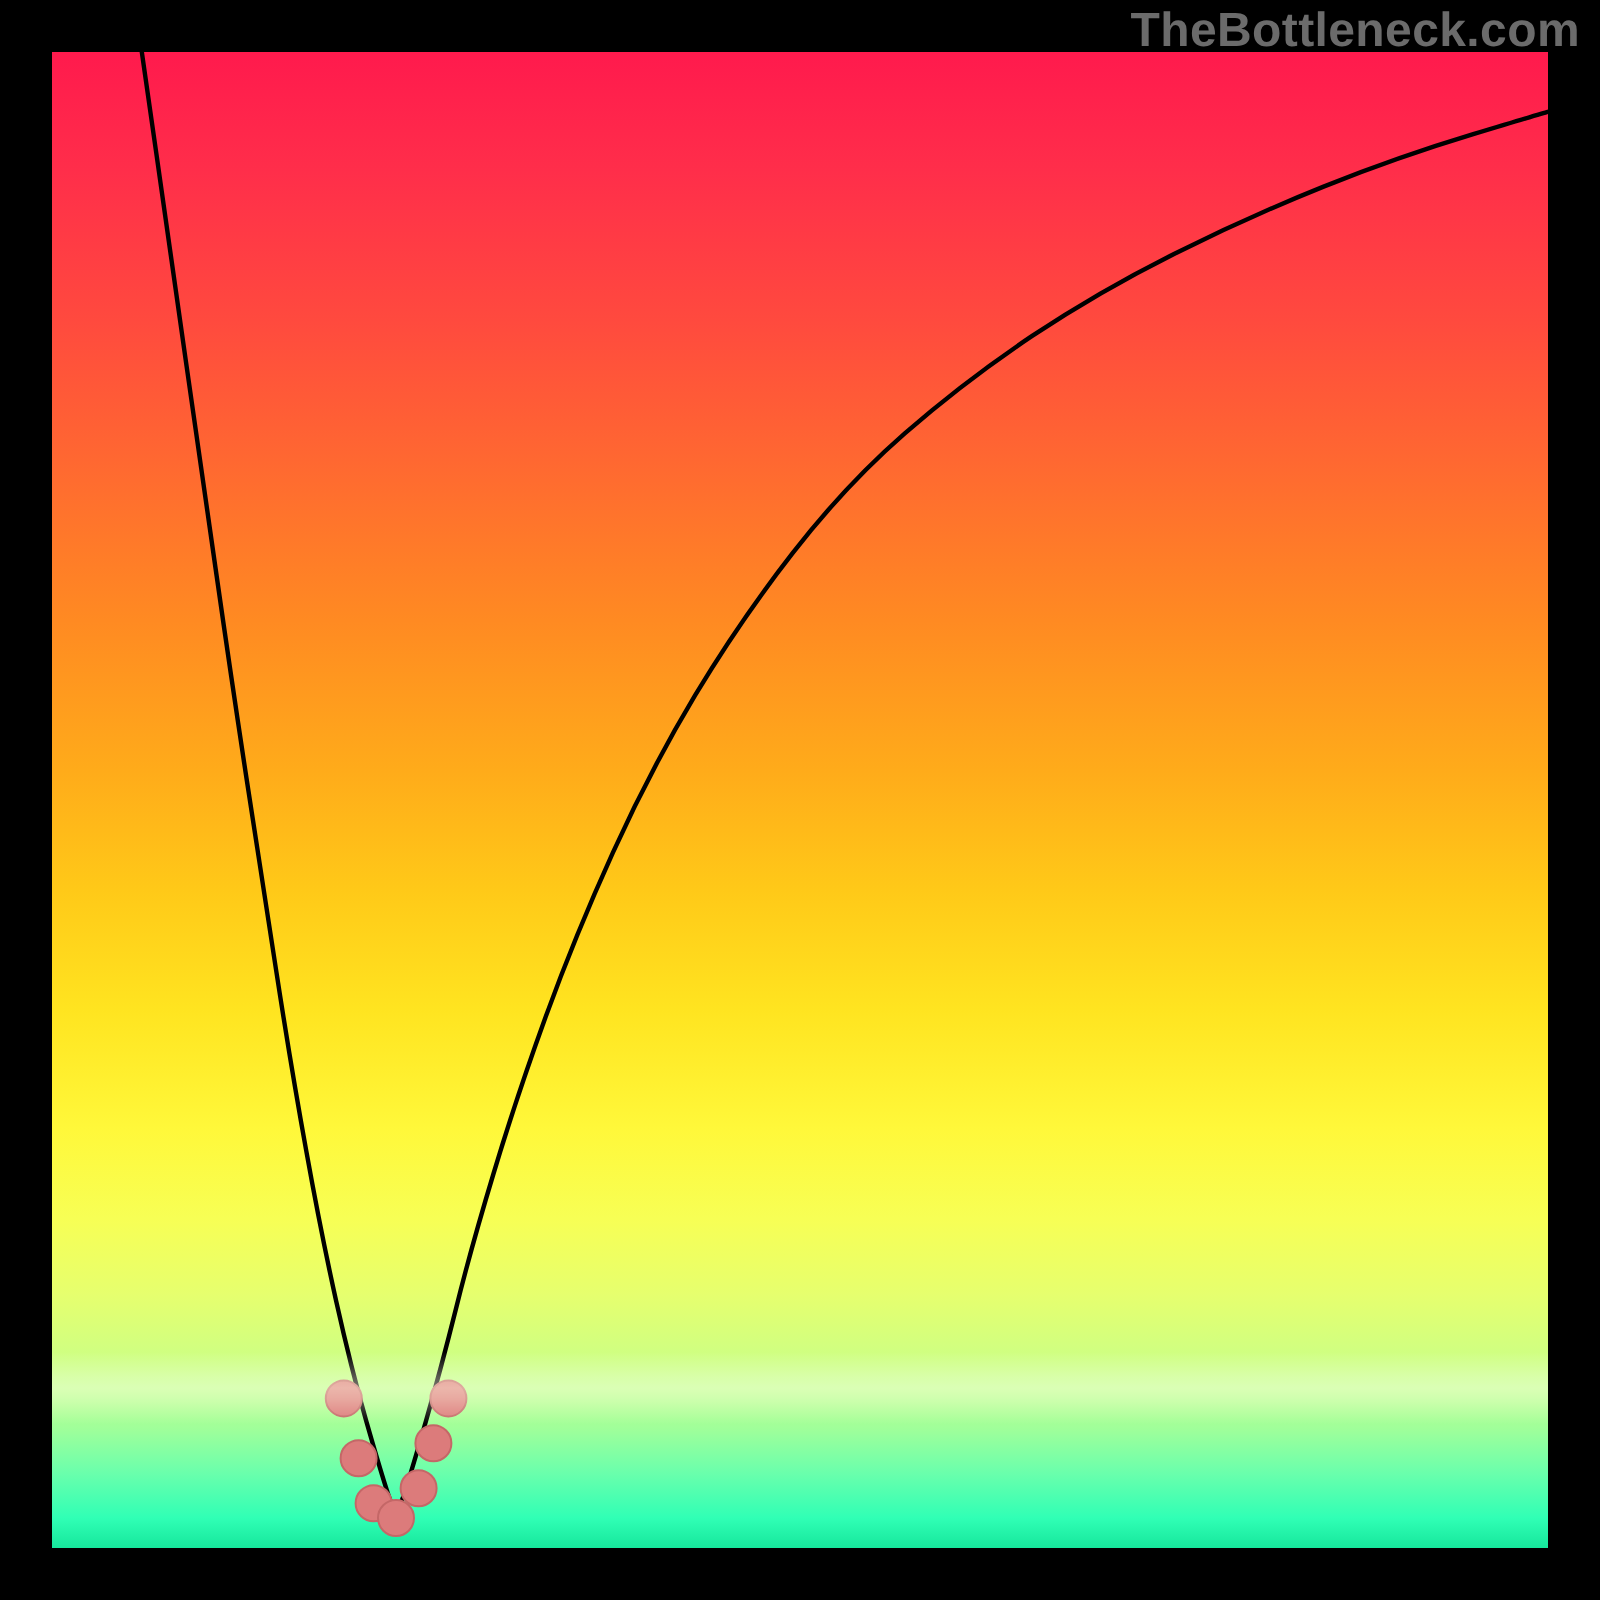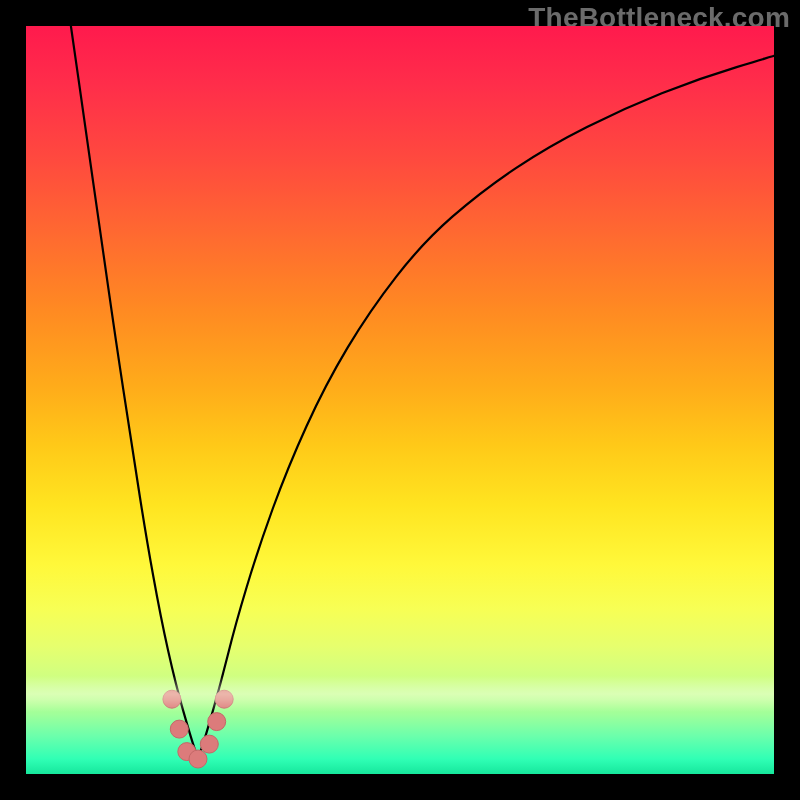--- a/index.html
+++ b/index.html
@@ -55,21 +55,21 @@
     inset: 0;
     width: 100%;
     height: 100%;
     overflow: visible;
   }
   .watermark {
     position: absolute;
     top: 2px;
     right: 10px;
     color: #6b6b6b;
-    font-size: 28px;
+    font-size: 24px;
     font-weight: 600;
     letter-spacing: 0.2px;
     user-select: none;
   }
 </style>
 </head>
 <body>
 
 <div class="watermark">TheBottleneck.com</div>
 

